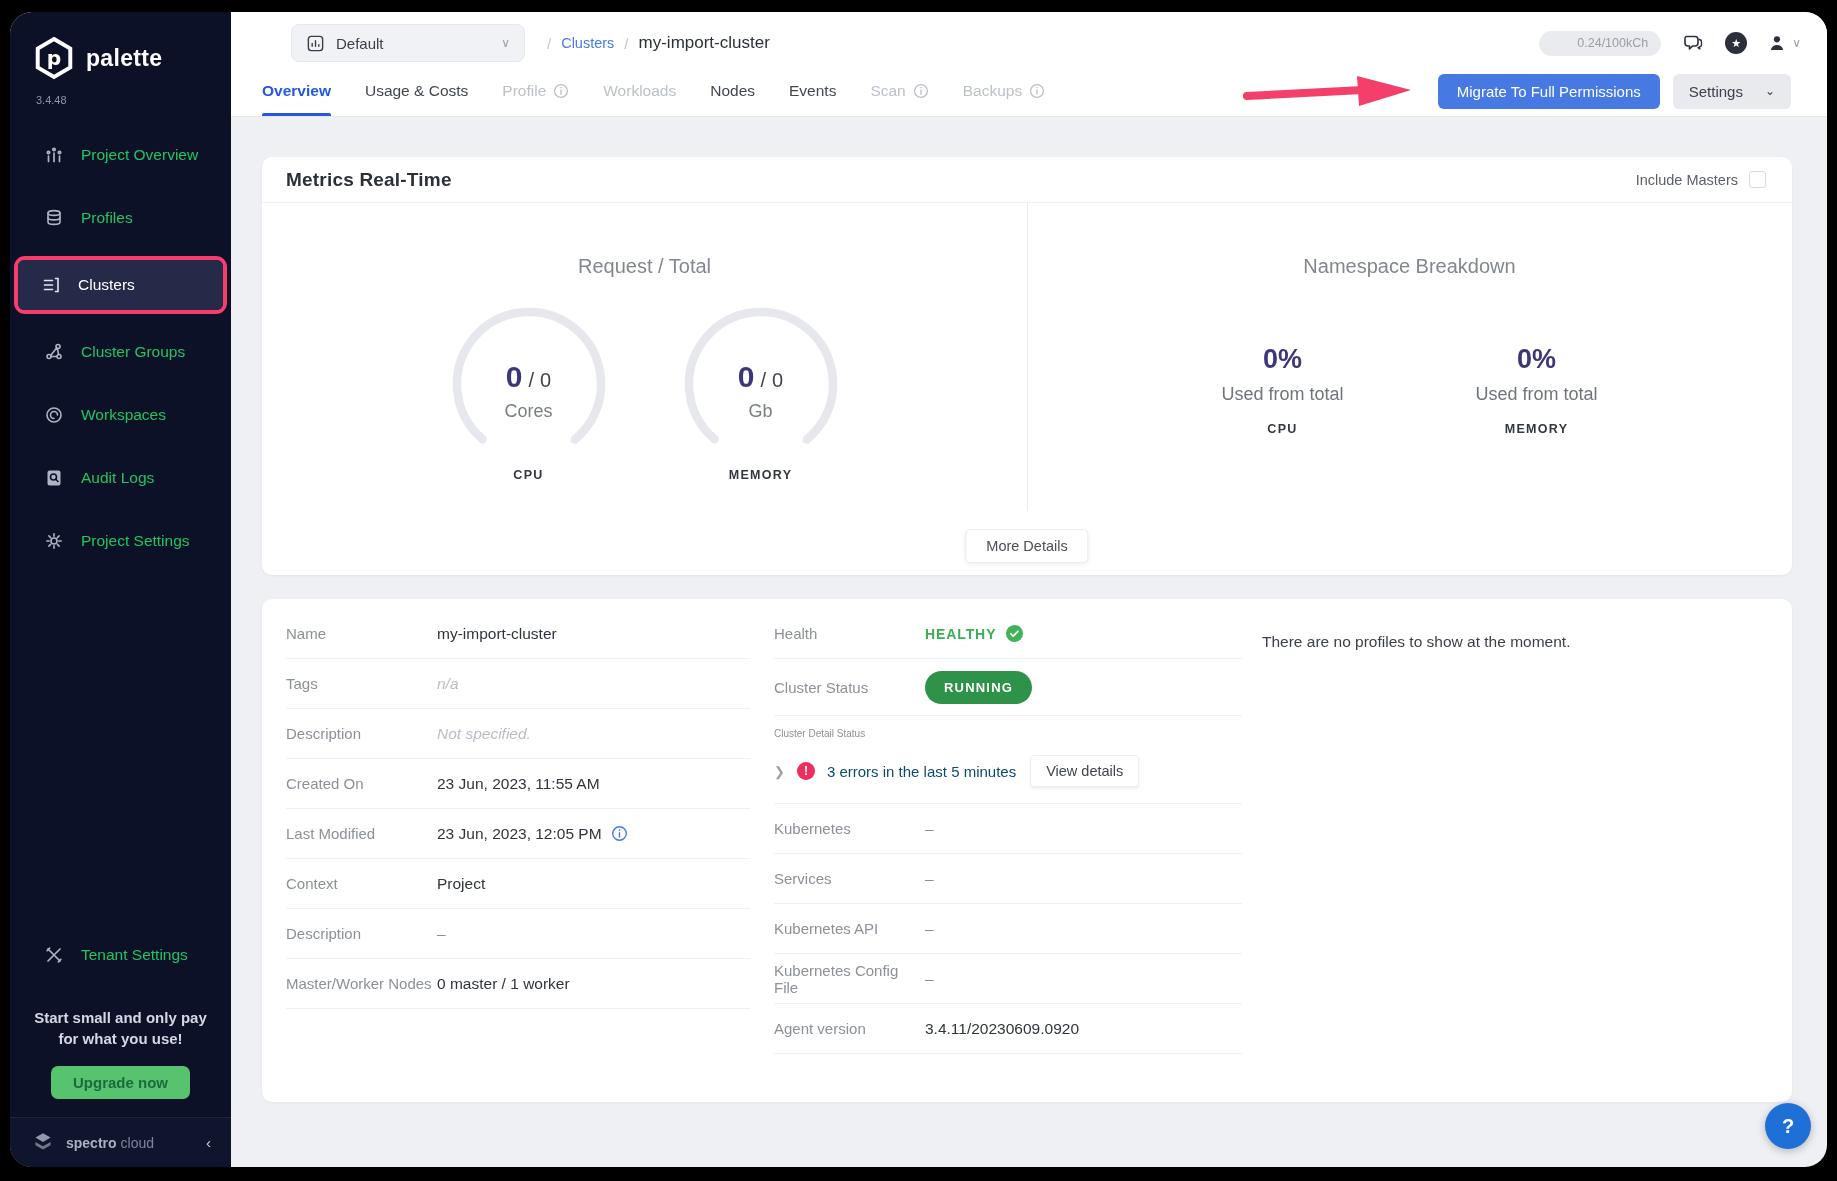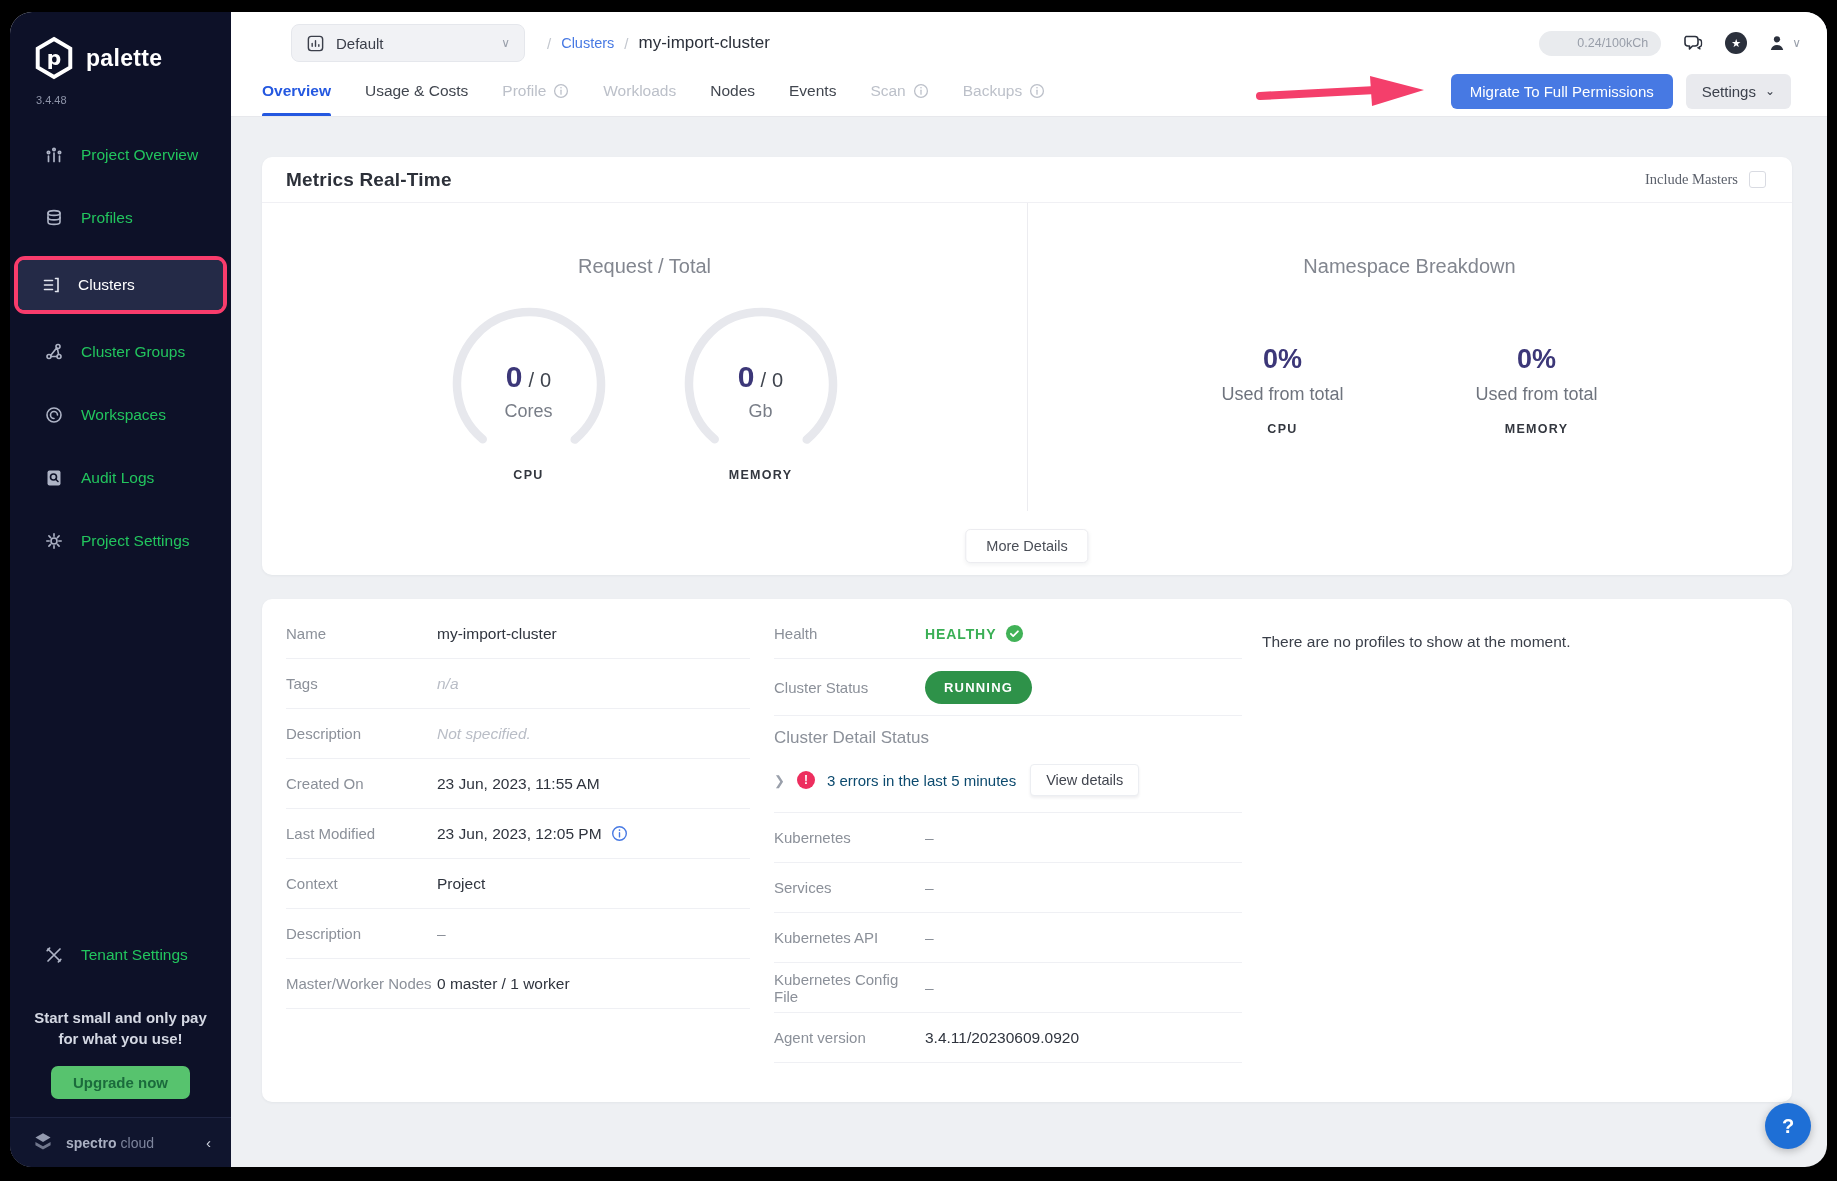--- a/index.html
+++ b/index.html
@@ -68,31 +68,31 @@
   .tab.active { color:#2458e0; font-weight:700; }
   .tab.active::after { content:""; position:absolute; left:0; right:0; bottom:0; height:3px;
                        background:#2458e0; border-radius:2px 2px 0 0; }
   .tab.disabled { color:#bcc0c9; cursor:default; }
   .header-actions { margin-left:auto; display:flex; align-items:center; gap:13px; }
   .arrow-note { width:178px; height:40px; margin-right:6px; }
   .btn-migrate { background:#4779e3; color:#fff; border:none; border-radius:6px; height:35px;
                  padding:0 19px; font-size:15px; font-weight:500; font-family:inherit; cursor:pointer; }
   .btn-settings { background:#e9eaee; color:#3c414c; border:none; border-radius:6px; height:35px;
                   padding:0 16px; font-size:15px; font-weight:500; font-family:inherit;
-                  display:flex; align-items:center; gap:9px; cursor:pointer; }
+                  display:flex; align-items:center; gap:22px; cursor:pointer; }
 
   
   .content { flex:1; padding:40px 35px 0 31px; }
   .card { background:#fff; border-radius:10px; box-shadow:0 1px 3px rgba(25,30,50,.05); }
 
   .metrics-card { height:418px; display:flex; flex-direction:column; position:relative; }
   .metrics-head { height:46px; flex-shrink:0; display:flex; align-items:center;
                   padding:0 26px 0 24px; border-bottom:1px solid #f0f0f4; }
   .metrics-title { font-size:19px; font-weight:700; color:#2c3039; letter-spacing:.2px; }
-  .include-masters { margin-left:auto; display:flex; align-items:flex-start; gap:11px;font-family:Liberation Serif, serif; }
+  .include-masters { margin-left:auto; display:flex; align-items:flex-end; gap:11px; }
   .include-masters .im-label { font-size:14.5px; color:#5b606b; }
   .checkbox { width:17px; height:17px; border:1.5px solid #d9dbe2; border-radius:3px; background:#fff; cursor:pointer; }
 
   .metrics-body { flex:1; display:flex; position:relative; }
   .vdivider { position:absolute; left:50%; top:0; bottom:64px; width:1px; background:#ececf0; }
   .half { width:50%; display:flex; flex-direction:column; align-items:center; padding-top:52px; }
   .half-title { font-size:20px; color:#82868f; }
   .gauges { display:flex; gap:72px; margin-top:26px; }
   .gauge-wrap { display:flex; flex-direction:column; align-items:center; }
   .gauge { position:relative; width:160px; height:160px; }
@@ -122,21 +122,21 @@
   .dlabel { width:151px; flex-shrink:0; font-size:15px; color:#8b9099; }
   .dvalue { font-size:15.5px; color:#2f343e; display:flex; align-items:center; gap:9px; }
   .dvalue.muted { color:#b9bdc6; font-style:italic; }
   .dvalue.dash { color:#8b9099; }
   .healthy { display:flex; align-items:center; gap:9px; color:#3aaf55; font-size:14px;
              font-weight:700; letter-spacing:.9px; }
   .row-tall { height:57px; }
   .pill-running { background:#2e9249; color:#fff; font-size:13px; font-weight:700;
                   letter-spacing:1.2px; border-radius:17px; padding:9px 19px; }
   .detail-status { border-bottom:1px solid #eff0f4; padding:12px 0 16px; }
-  .ds-label { font-size:17px; color:#8b9099; }
+  .ds-label { font-size:10px; color:#8b9099; }
   .ds-row { display:flex; align-items:center; gap:12px; margin-top:16px; }
   .ds-chev { color:#9aa0ab; font-size:13px; cursor:pointer; }
   .err-ic { width:18px; height:18px; border-radius:50%; background:#ed2e5e; color:#fff;
             display:flex; align-items:center; justify-content:center; flex-shrink:0; }
   .err-ic::before { content:"!"; font-size:12px; font-weight:700; }
   .err-text { color:#0c4a6e; font-size:15px; }
   .btn-viewdetails { margin-left:2px; background:#fff; border:1px solid #eceef2; border-radius:4px;
                      box-shadow:0 2px 3px rgba(25,30,50,.07); padding:7px 15px;
                      font-size:14.5px; color:#41454f; font-family:inherit; cursor:pointer; }
   .empty-profiles { font-size:15.5px; color:#3a3f49; }

